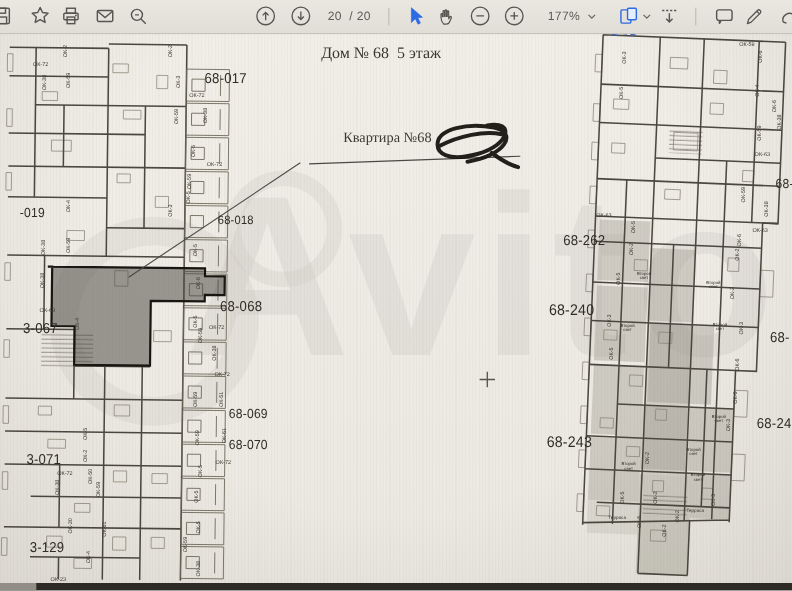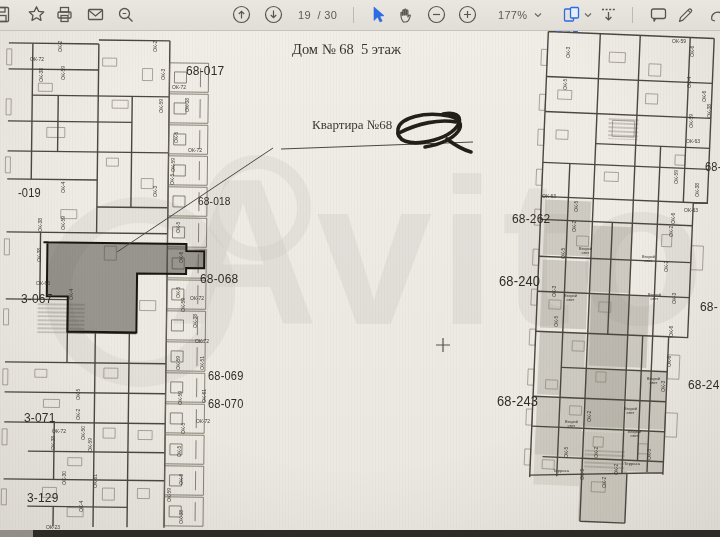--- a/index.html
+++ b/index.html
@@ -83,21 +83,21 @@
         <circle cx="9.5" cy="9.5" r="8"></circle>
           <path d="M9.5 13.5 V6.5 M6.8 9 l2.7 -2.7 2.7 2.7"></path>
       </svg>
     </div>
     <div class="tbtn" style="left:264px">
       <svg width="19" height="19" viewBox="0 0 19 19" fill="none" stroke="#57554f" stroke-width="1.2">
         <circle cx="9.5" cy="9.5" r="8"></circle>
           <path d="M9.5 5.5 V12.5 M6.8 10 l2.7 2.7 2.7 -2.7"></path>
       </svg>
     </div>
-    <div class="ttext" style="left:298px"><span>19</span>  <span>/ 30</span></div>
+    <div class="ttext" style="left:298px"><span>20</span>  <span>/ 20</span></div>
     <div class="tdiv" style="left:353px"></div>
     <div class="tbtn" style="left:368px">
       <svg width="19" height="19" viewBox="0 0 19 19">
         <path d="M6 2 L6 15.5 L9.6 12 L12 17 L14.2 16 L11.8 11.2 L16 10.7 Z" fill="#2d6be3" stroke="#2d6be3" stroke-width=".6" stroke-linejoin="round"></path>
       </svg>
     </div>
     <div class="tbtn" style="left:397px">
       <svg width="19" height="19" viewBox="0 0 19 19" fill="none" stroke="#57554f" stroke-width="1.1">
         <path d="M6.4 17 C4.9 15.4 3.9 13 3.9 10.6 V8 c0 -.9 1.3 -.9 1.3 0 v2.2 h.6 V5.4 c0 -.9 1.3 -.9 1.3 0 V10 h.6 V4.6 c0 -.9 1.3 -.9 1.3 0 V10 h.6 V5.6 c0 -.9 1.3 -.9 1.3 0 V12 l1 -1.6 c.5 -.8 1.8 -.3 1.4 .7 l-1.6 3.9 c-.5 1.2 -1.6 2 -3 2 z" stroke-linejoin="round"></path>
       </svg>

